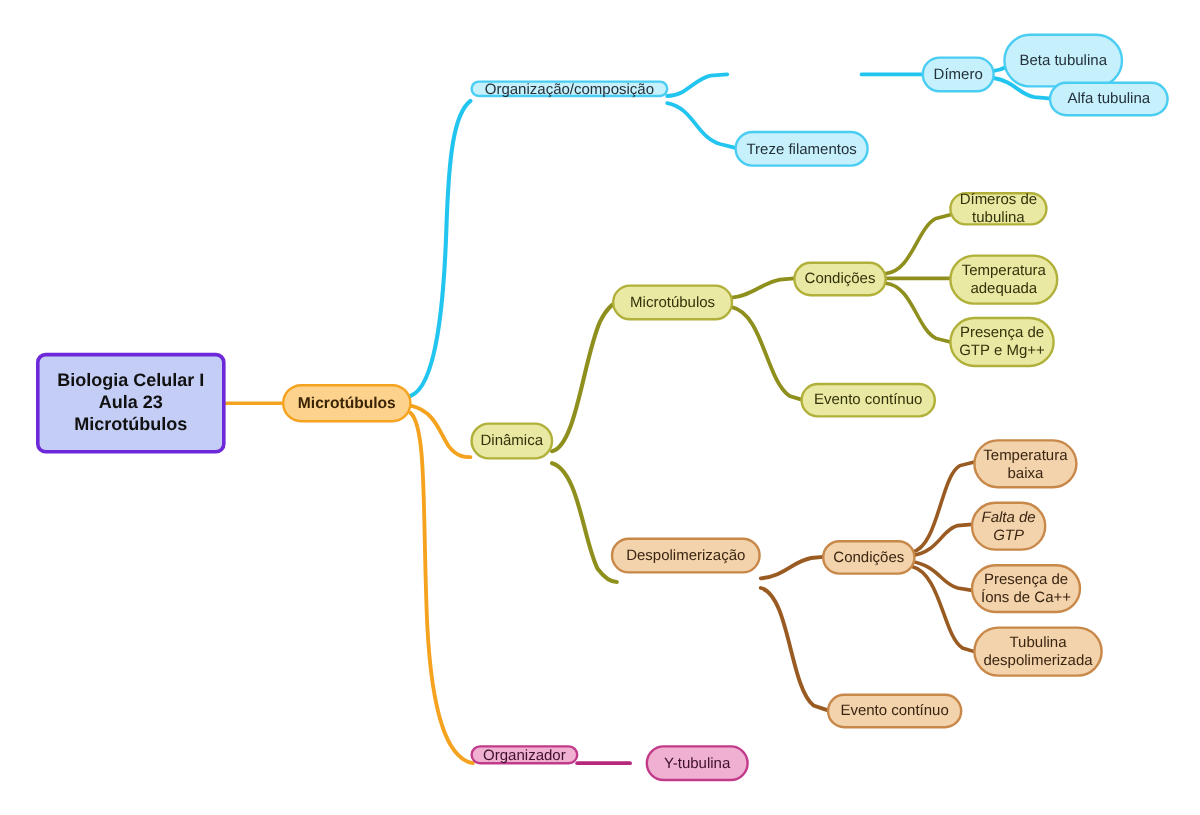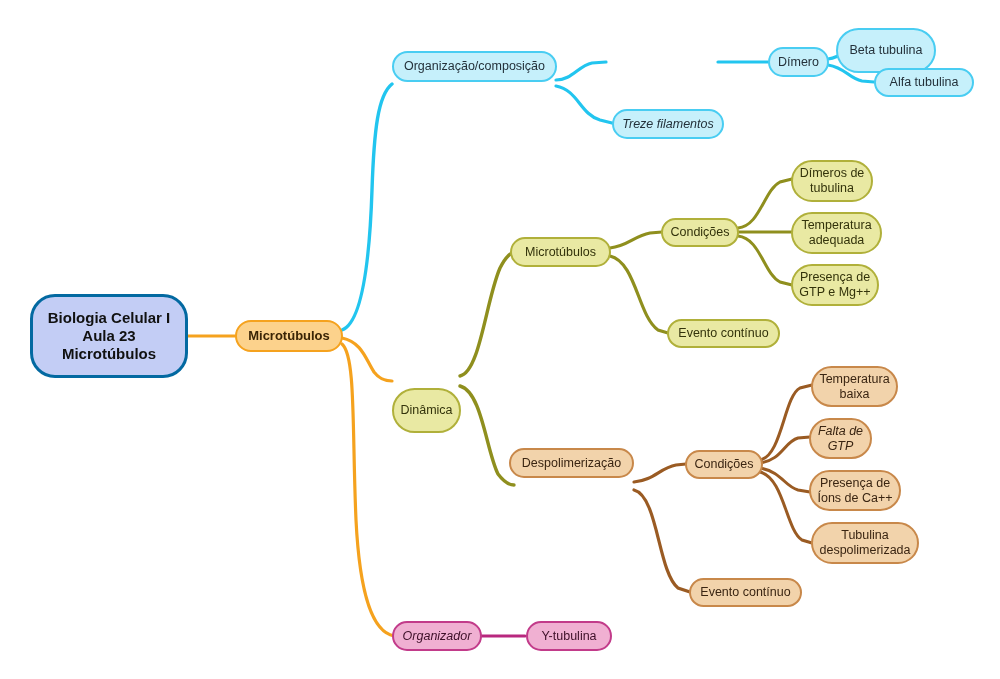--- a/index.html
+++ b/index.html
@@ -3,22 +3,22 @@
 <meta charset="utf-8">
 <style>
   html,body{margin:0;padding:0;background:#ffffff;}
   body{width:1000px;height:679px;overflow:hidden;
        font-family:"Liberation Sans","DejaVu Sans",sans-serif;}
   #canvas{position:relative;width:1000px;height:679px;background:#ffffff;}
   svg#edges{position:absolute;left:0;top:0;width:1000px;height:679px;}
   .node{position:absolute;box-sizing:border-box;display:flex;align-items:center;
         justify-content:center;text-align:center;border-radius:999px;
         line-height:1.18;white-space:pre-line;}
-  .node.root{border-radius:25px;font-weight:bold;color:#111111;
-             background:#c3cdf5;border:3px solid #0369a1;font-size:15px;}
+  .node.root{border-radius:8px;font-weight:bold;color:#111111;
+             background:#c3cdf5;border:3px solid #6d28d9;font-size:15px;}
   .node.lvl1{font-weight:bold;color:#3a2a08;font-size:13px;}
   .node.cyan{background:#c6f0fb;border:2px solid #49cdf2;color:#24313a;font-size:12.5px;}
   .node.olive{background:#e9e9a3;border:2px solid #b0b03a;color:#33330b;font-size:12.5px;}
   .node.tan{background:#f2d3ab;border:2px solid #c8884a;color:#3a2512;font-size:12.5px;}
   .node.pink{background:#f0b0d2;border:2px solid #c23b8a;color:#3d1028;font-size:12.5px;}
   .node.orange{background:#fcd28c;border:2px solid #f5a21e;color:#3a2405;font-size:13px;}
 </style>
 </head>
 <body>
 
@@ -64,38 +64,38 @@
       <path d="M481,636 L525,636" stroke="#b8277e" stroke-width="3.2"></path>
     </g>
   </svg>
 
   <div class="node root" style="left:30px;top:294px;width:158px;height:84px;">Biologia Celular I
 Aula 23
 Microtúbulos</div>
 
   <div class="node orange lvl1" style="left:235px;top:320px;width:108px;height:32px;">Microtúbulos</div>
 
-  <div class="node cyan" style="left:392px;top:51px;width:165px;height:31px;">Organização/composição</div>
+  <div class="node cyan" style="left:392px;top:67px;width:165px;height:14px;">Organização/composição</div>
 
 
   <div class="node cyan" style="left:768px;top:47px;width:61px;height:30px;">Dímero</div>
 
   <div class="node cyan" style="left:836px;top:28px;width:100px;height:45px;">Beta tubulina</div>
 
   <div class="node cyan" style="left:874px;top:68px;width:100px;height:29px;">Alfa tubulina</div>
 
-  <div class="node cyan" style="left:612px;top:109px;width:112px;height:30px;font-style:italic;">Treze filamentos</div>
+  <div class="node cyan" style="left:612px;top:109px;width:112px;height:30px;">Treze filamentos</div>
 
-  <div class="node olive" style="left:392px;top:388px;width:69px;height:45px;">Dinâmica</div>
+  <div class="node olive" style="left:392px;top:352px;width:69px;height:31px;">Dinâmica</div>
 
   <div class="node olive" style="left:510px;top:237px;width:101px;height:30px;">Microtúbulos</div>
 
   <div class="node olive" style="left:661px;top:218px;width:78px;height:29px;">Condições</div>
 
-  <div class="node olive" style="left:791px;top:160px;width:82px;height:42px;">Dímeros de
+  <div class="node olive" style="left:791px;top:160px;width:82px;height:28px;">Dímeros de
 tubulina</div>
 
   <div class="node olive" style="left:791px;top:212px;width:91px;height:42px;">Temperatura
 adequada</div>
 
   <div class="node olive" style="left:791px;top:264px;width:88px;height:42px;">Presença de
 GTP e Mg++</div>
 
   <div class="node olive" style="left:667px;top:319px;width:113px;height:29px;">Evento contínuo</div>
 
@@ -110,17 +110,17 @@
 GTP</div>
 
   <div class="node tan" style="left:809px;top:470px;width:92px;height:41px;">Presença de
 Íons de Ca++</div>
 
   <div class="node tan" style="left:811px;top:522px;width:108px;height:42px;">Tubulina
 despolimerizada</div>
 
   <div class="node tan" style="left:689px;top:578px;width:113px;height:29px;">Evento contínuo</div>
 
-  <div class="node pink" style="left:392px;top:621px;width:90px;height:30px;font-style:italic;">Organizador</div>
+  <div class="node pink" style="left:392px;top:621px;width:90px;height:16px;">Organizador</div>
 
-  <div class="node pink" style="left:526px;top:621px;width:86px;height:30px;">Y-tubulina</div>
+  <div class="node pink" style="left:538px;top:621px;width:86px;height:30px;">Y-tubulina</div>
 
 </div>
 
 </body></html>

